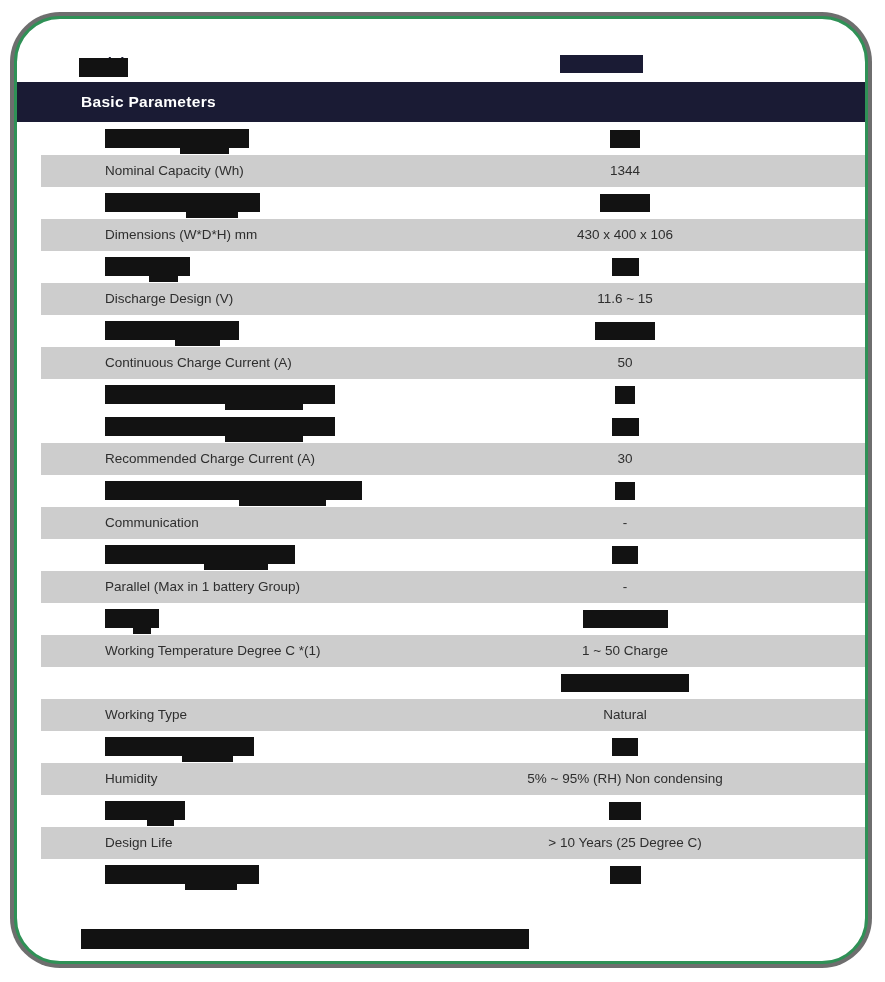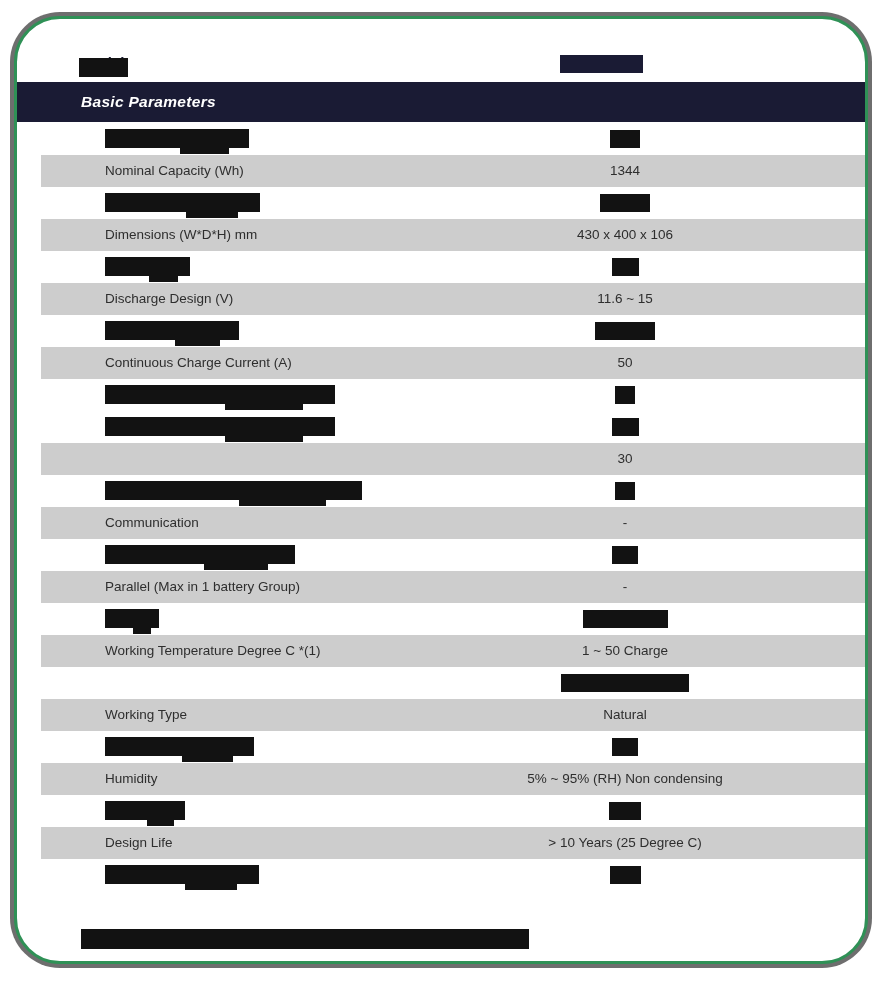--- a/index.html
+++ b/index.html
@@ -27,21 +27,21 @@
   }
   .model-value-redaction{
     position:absolute;top:8px;height:18px;width:83px;
     background:var(--navy,#1a1b34);
   }
   .section-bar{
     position:absolute;left:0;top:63px;width:100%;height:40px;
     background:var(--navy,#1a1b34);color:#ffffff;
     display:flex;align-items:center;
     padding-left:64px;box-sizing:border-box;
-    font-size:15.5px;font-weight:600;letter-spacing:.3px;font-style:italic;
+    font-size:15.5px;font-weight:600;letter-spacing:.3px;
   }
   .rows{position:absolute;left:0;top:104px;width:100%;margin-left:24px;}
   .row{position:relative;height:32px;}
   .row.gray{background:var(--gray,#cdcdcd);}
   .row-label{
     position:absolute;left:64px;top:0;height:32px;line-height:32px;
     font-size:13.5px;color:var(--text,#2e2e2e);white-space:nowrap;
   }
   .row-value{
     position:absolute;left:434px;width:300px;top:0;height:17px;line-height:32px;
@@ -116,20 +116,21 @@
       </div>
       <div class="row">
         <span class="redact-label" style="width: 230px;"></span>
         <span class="redact-value" style="width: 20px; left: 574px;"></span>
       </div>
       <div class="row">
         <span class="redact-label" style="width: 230px;"></span>
         <span class="redact-value" style="width: 27px; left: 570.5px;"></span>
       </div>
       <div class="row gray">
+        <span class="row-label">Recommended Charge Current (A)</span>
         <span class="row-value">30</span>
       </div>
       <div class="row">
         <span class="redact-label" style="width: 257px;"></span>
         <span class="redact-value" style="width: 20px; left: 574px;"></span>
       </div>
       <div class="row gray">
         <span class="row-label">Communication</span>
         <span class="row-value">-</span>
       </div>

